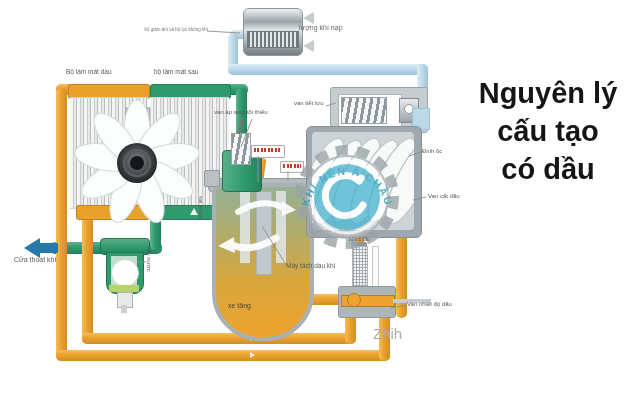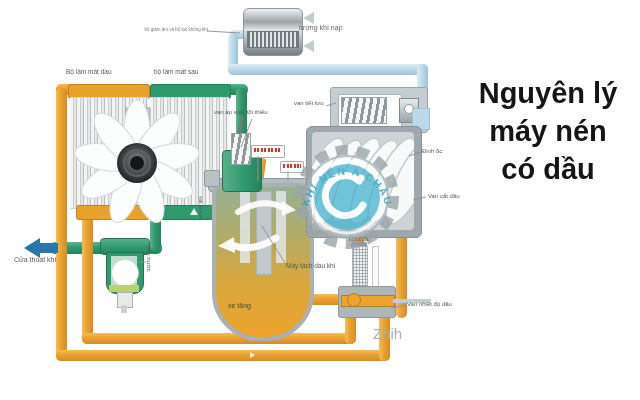--- a/index.html
+++ b/index.html
@@ -221,17 +221,17 @@
   <div class="lbl" style="left:228px;top:302px;font-size:7px;color:#4a4a38;">xe tăng</div>
   <div class="lbl vert" style="left:198px;top:196px;font-size:4.5px;height:46px;">van an toàn</div>
   <div class="lbl vert" style="left:145px;top:246px;font-size:6px;height:44px;">bẫy nước</div>
   <div class="lbl" style="left:14px;top:256px;font-size:7px;">Cửa thoát khí</div>
   <div class="lbl" style="left:407px;top:301px;font-size:6px;">Van nhiệt độ dầu</div>
   <div class="lbl" style="left:349px;top:237px;font-size:4.5px;">bộ lọc dầu</div>
   <div class="lbl" style="left:373px;top:325px;font-size:15px;color:#A9AFB2;">Zhih</div>
 
   <div class="abs" style="left:458px;top:74px;width:180px;">
     <div class="title-line">Nguyên lý</div>
-    <div class="title-line">máy nén</div>
+    <div class="title-line">cấu tạo</div>
     <div class="title-line">có dầu</div>
   </div>
 
 </div>
 
 </body></html>

